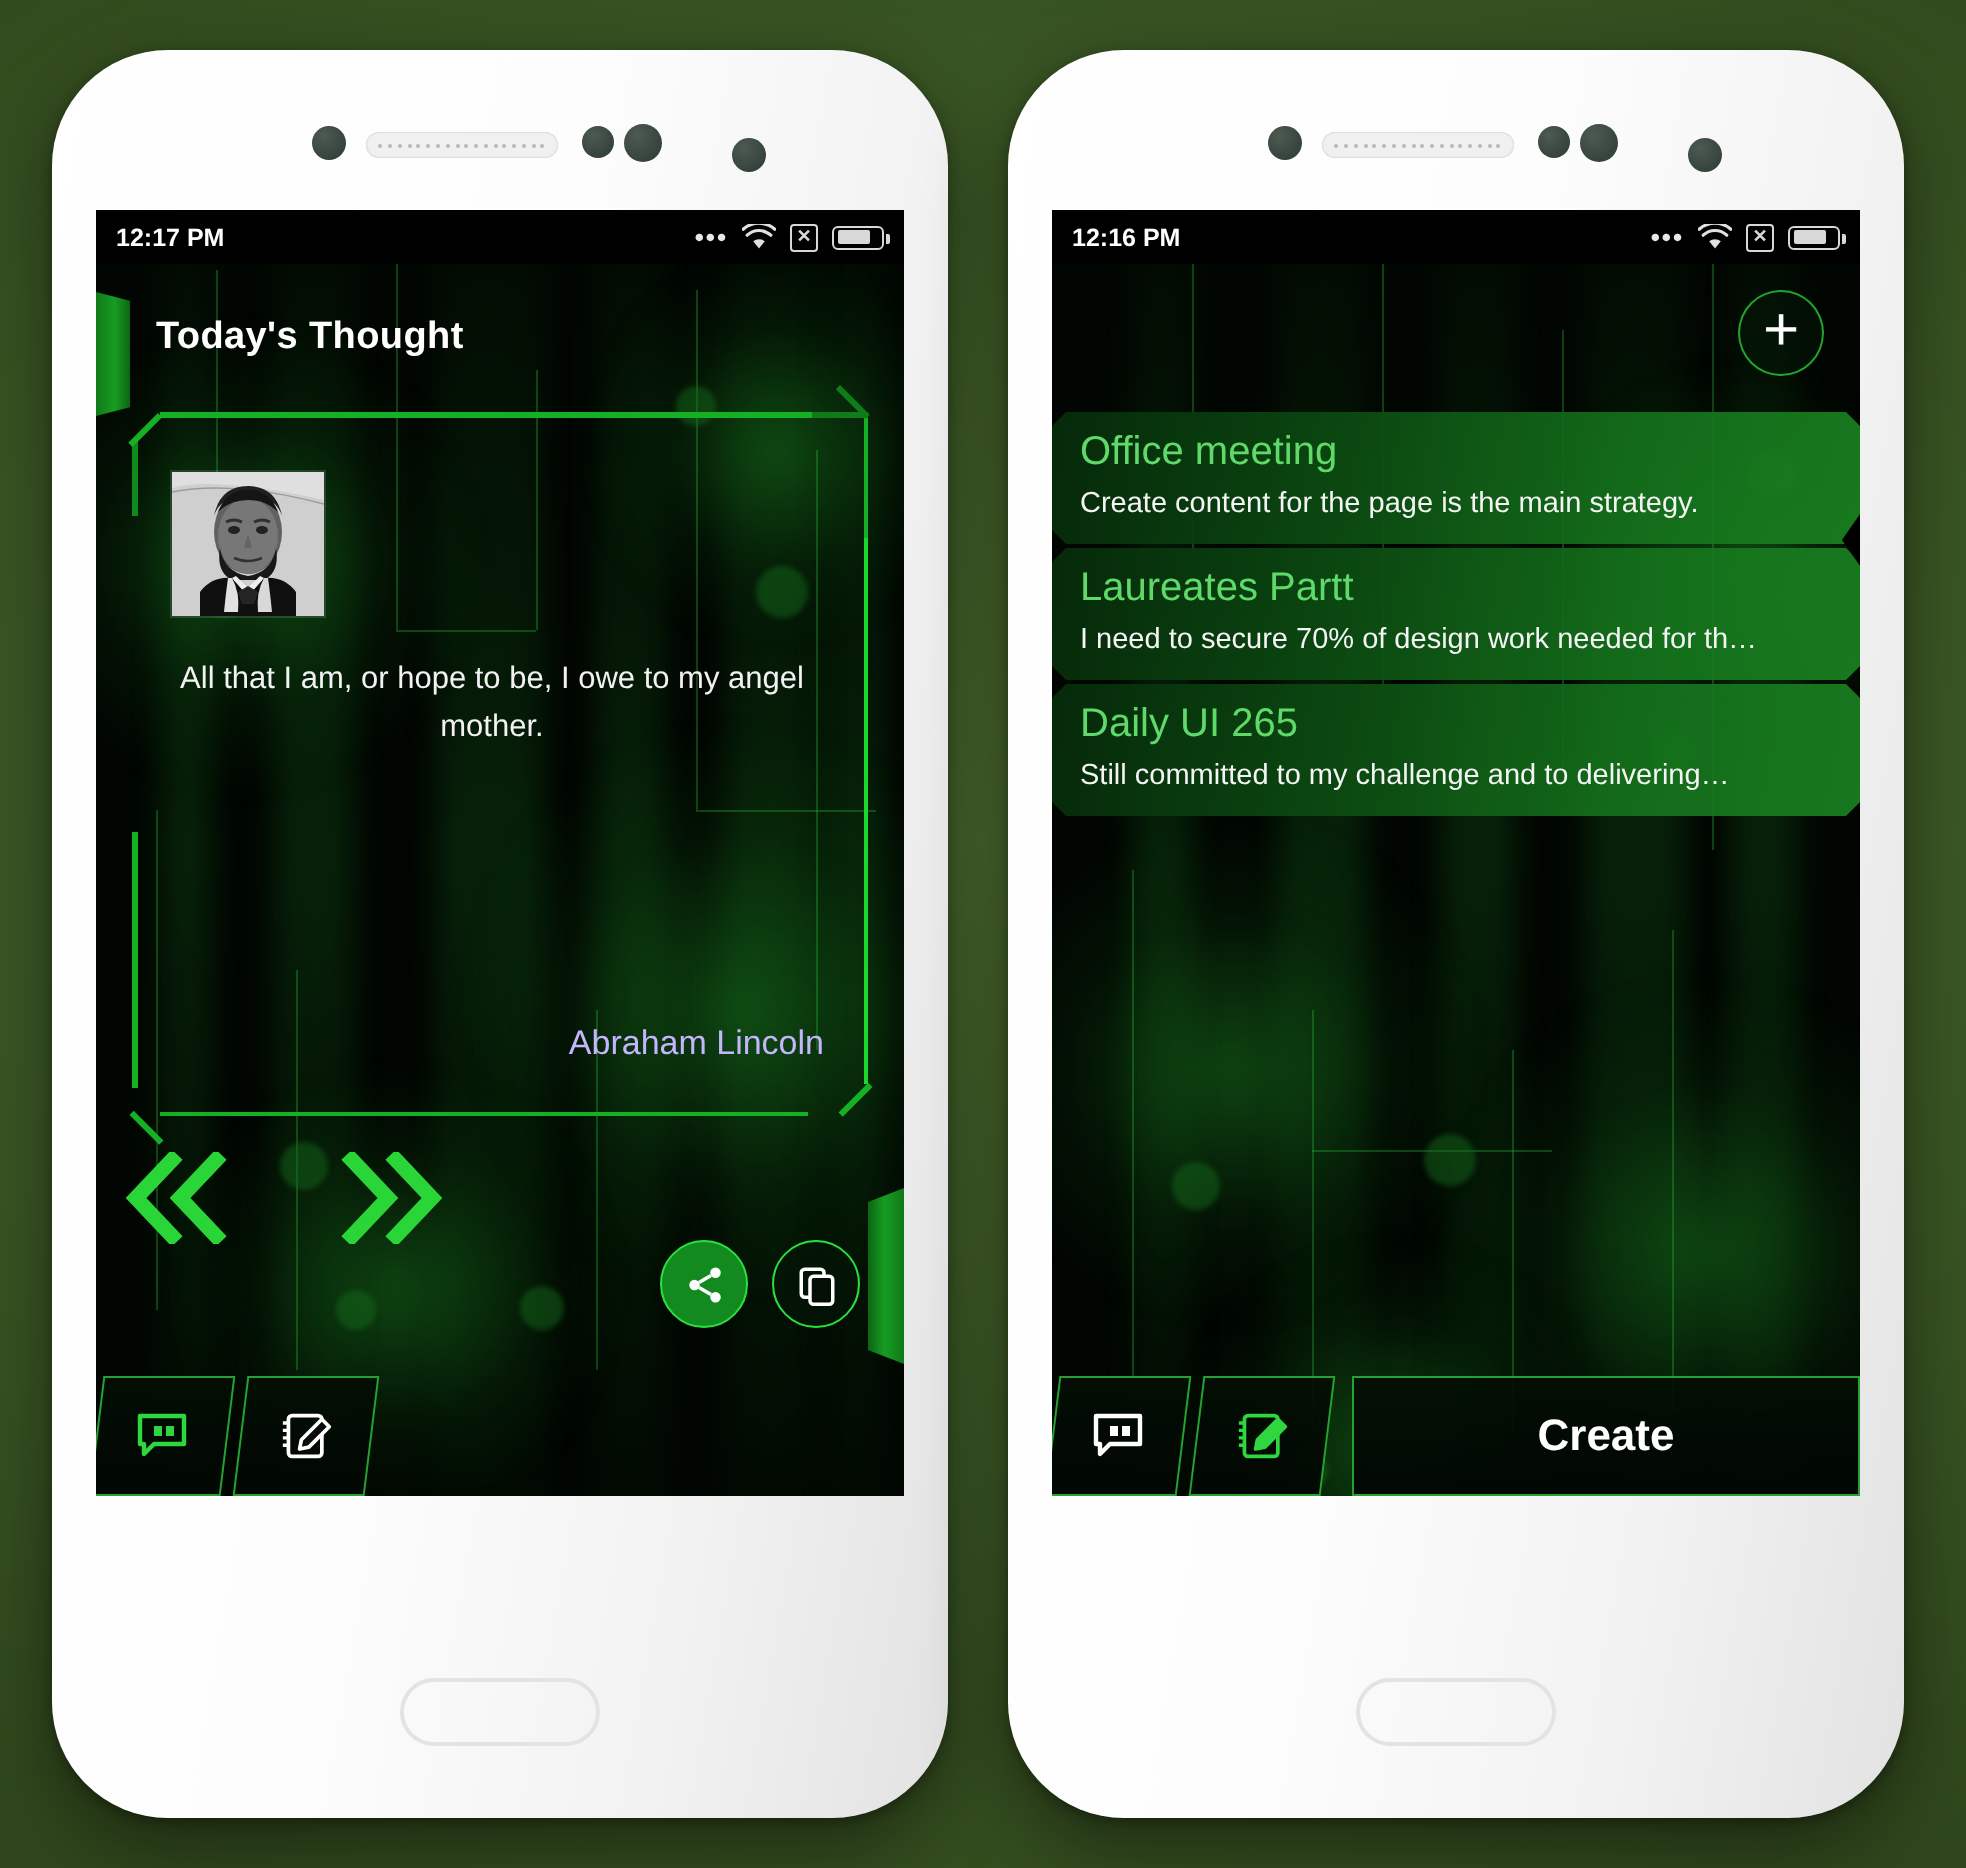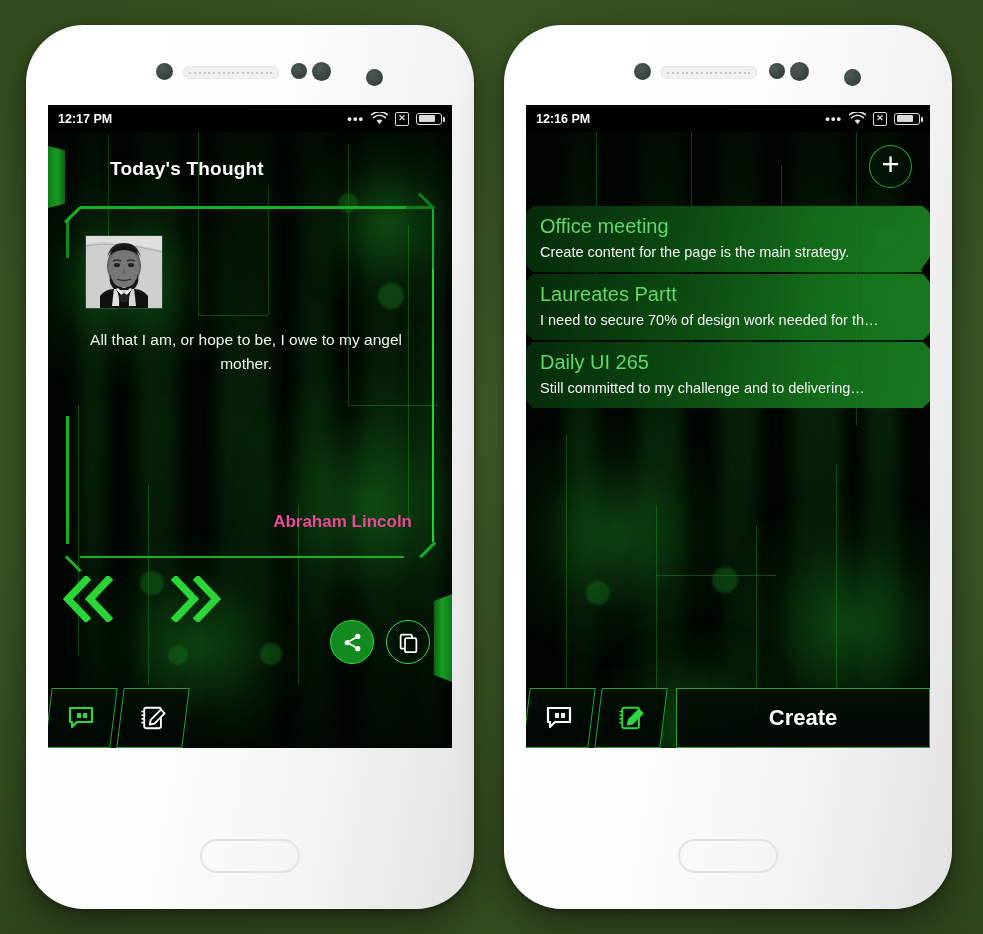--- a/index.html
+++ b/index.html
@@ -87,21 +87,21 @@
     position:relative; display:flex; align-items:center; padding:1.5px;
   }
   .battery::after{ content:""; position:absolute; right:-3.5px; top:3px; width:2px; height:5px; background:#d8d8d8; border-radius:0 1px 1px 0;}
   .battery i { display:block; width:78%; height:100%; background:#d8d8d8; border-radius:1px; }
   .nosim {
     width:14px; height:14px; border:1.5px solid #d8d8d8; border-radius:2px;
     font-size:9px; line-height:11px; text-align:center; color:#d8d8d8; font-weight:bold;
   }
 
   
-  .apphdr { position:relative; z-index:5; height:74px; display:flex; align-items:center;padding-left:32px; }
+  .apphdr { position:relative; z-index:5; height:74px; display:flex; align-items:center; }
   .edge-tab-left {
     position:absolute; left:0; top:14px; width:17px; height:62px;
     background:linear-gradient(90deg,#0f7a18 0%,#179c22 55%,#0c6513 100%);
     clip-path:polygon(0 0,100% 7%,100% 93%,0 100%);
   }
   .hdr-title { color:#fff; font-size:19px; font-weight:bold; padding-left:30px; letter-spacing:.2px; }
   .hdr-title.big { font-size:28px; padding-left:12px; }
   .add-fab {
     position:absolute; right:18px; top:13px;
     width:43px; height:43px; border-radius:50%;
@@ -138,21 +138,21 @@
     position:relative; overflow:hidden;
     box-shadow:0 0 0 1px rgba(255,255,255,.12);
   }
   .portrait svg { display:block; width:100%; height:100%; }
   .quote-text {
     color:#f2f2f2; font-size:15.5px; line-height:1.55;
     text-align:center; margin-top:20px; max-width:320px;
   }
   .quote-author {
     position:absolute; right:22px; bottom:26px;
-    color:#ec4899; font-size:17px;font-weight:bold;
+    color:#c4b5fd; font-size:17px;
   }
 
   
   .qcontrols { position:relative; z-index:5; height:110px; }
   .arrow { position:absolute; top:18px; cursor:pointer; }
   .arrow svg { display:block; }
   .arrow.prev { left:14px; }
   .arrow.next { left:120px; }
   .fab {
     position:absolute; top:62px;

